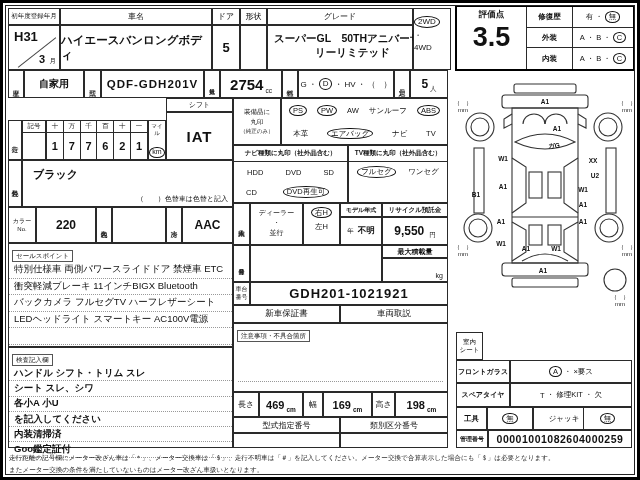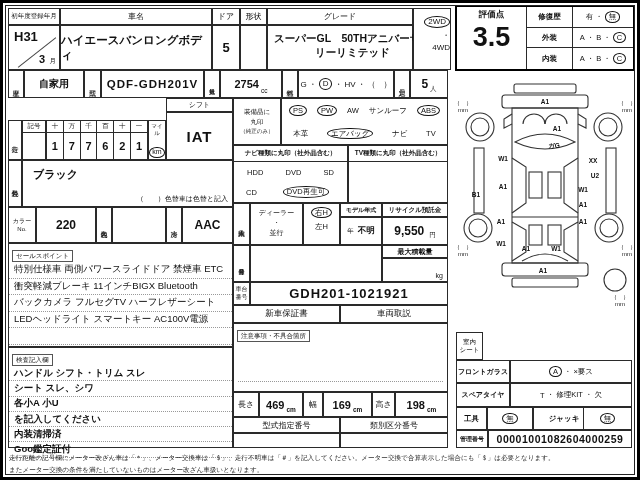--- a/index.html
+++ b/index.html
@@ -65,21 +65,21 @@
       <span>ハイエースバンロングボディ</span>
     </div>
   <div class="cell ctr big" style="left:212px;top:25px;width:28px;height:45px;font-size:13px">
       <span>5</span>
     </div>
   <div class="cell" style="left:240px;top:25px;width:27px;height:45px"></div>
   <div class="cell" style="left:267px;top:25px;width:146px;height:45px;font-size:10.5px;font-weight:bold">
     <div style="padding:6px 4px 0 6px;white-space:nowrap">スーパーGL　50THアニバーサ</div>
     <div style="text-align:right;padding-right:22px">リーリミテッド</div>
   </div>
-  <div class="cell" style="left:413px;top:8px;width:38px;height:62px;font-size:8px;text-align:right">
+  <div class="cell" style="left:413px;top:8px;width:38px;height:62px;font-size:8px;text-align:left">
     <div style="margin-top:7px"><span class="circ">2WD</span></div>
     <div style="margin-top:2px">・</div>
     <div style="margin-top:2px">4WD</div>
   </div>
 
   <div class="cell vcell" style="left:8px;top:70px;width:16px;height:28px">
       <span class="vtext">車歴</span>
     </div>
   <div class="cell ctr big" style="left:24px;top:70px;width:60px;height:28px;font-size:10px">
       <span>自家用</span>
@@ -87,21 +87,21 @@
   <div class="cell vcell" style="left:84px;top:70px;width:17px;height:28px">
       <span class="vtext">型式</span>
     </div>
   <div class="cell ctr big" style="left:101px;top:70px;width:103px;height:28px;font-size:11.5px;letter-spacing:1px">
       <span>QDF-GDH201V</span>
     </div>
   <div class="cell vcell" style="left:204px;top:70px;width:16px;height:28px">
       <span class="vtext" style="font-size:6px">排気量</span>
     </div>
   <div class="cell ctr" style="left:220px;top:70px;width:62px;height:28px">
-    <span class="big" style="font-size:11px">2754</span>
+    <span class="big" style="font-size:15px">2754</span>
       <span class="unit">cc</span>
   </div>
   <div class="cell vcell" style="left:282px;top:70px;width:16px;height:28px">
       <span class="vtext">燃料</span>
     </div>
   <div class="cell ctr" style="left:298px;top:70px;width:96px;height:28px;font-size:8px">
     <span>G</span>
       <span class="dot">・</span>
     <span class="circ">D</span>
       <span class="dot">・</span>
@@ -243,20 +243,24 @@
         <span>DVD</span>
         <span>SD</span>
       </div>
     <div class="eqrow" style="height:20px;justify-content:flex-start;gap:26px;padding-left:12px">
         <span>CD</span>
         <span class="circ">DVD再生可</span>
       </div>
   </div>
   <div class="cell" style="left:348px;top:145px;width:100px;height:58px">
     <div class="ctr" style="height:15px;border-bottom:1px solid #2a2a2a;font-size:6.5px;font-weight:bold">TV種類に丸印（社外品含む）</div>
+    <div class="eqrow" style="height:20px">
+        <span class="circ">フルセグ</span>
+        <span>ワンセグ</span>
+      </div>
   </div>
 
   <div class="cell vcell" style="left:233px;top:203px;width:17px;height:42px">
       <span class="vtext">輸入車</span>
     </div>
   <div class="cell" style="left:250px;top:203px;width:53px;height:42px;font-size:7px;text-align:center">
     <div style="margin-top:4px">ディーラー</div>
     <div>・</div>
     <div>並行</div>
   </div>
@@ -475,21 +479,21 @@
     <span>修理KIT</span>
       <span class="dot">・</span>
     <span>欠</span>
   </div>
   <div class="cell ctr" style="left:456px;top:407px;width:31px;height:23px;font-size:7.5px;font-weight:bold">
       <span>工具</span>
     </div>
   <div class="cell ctr" style="left:487px;top:407px;width:46px;height:23px;font-size:7.5px">
       <span class="circ">無</span>
     </div>
-  <div class="cell ctr" style="left:533px;top:407px;width:62px;height:23px;font-size:7.5px;font-weight:bold">
+  <div class="cell ctr" style="left:533px;top:407px;width:62px;height:23px;font-size:7.5px;font-weight:normal">
       <span>ジャッキ</span>
     </div>
   <div class="cell ctr" style="left:583px;top:407px;width:49px;height:23px;font-size:7.5px">
       <span class="circ">無</span>
     </div>
   <div class="cell ctr" style="left:456px;top:430px;width:32px;height:18px;font-size:6px;font-weight:bold">
       <span>管理番号</span>
     </div>
   <div class="cell ctr big" style="left:488px;top:430px;width:144px;height:18px;font-size:10.5px;letter-spacing:0.5px">
       <span>00001001082604000259</span>

